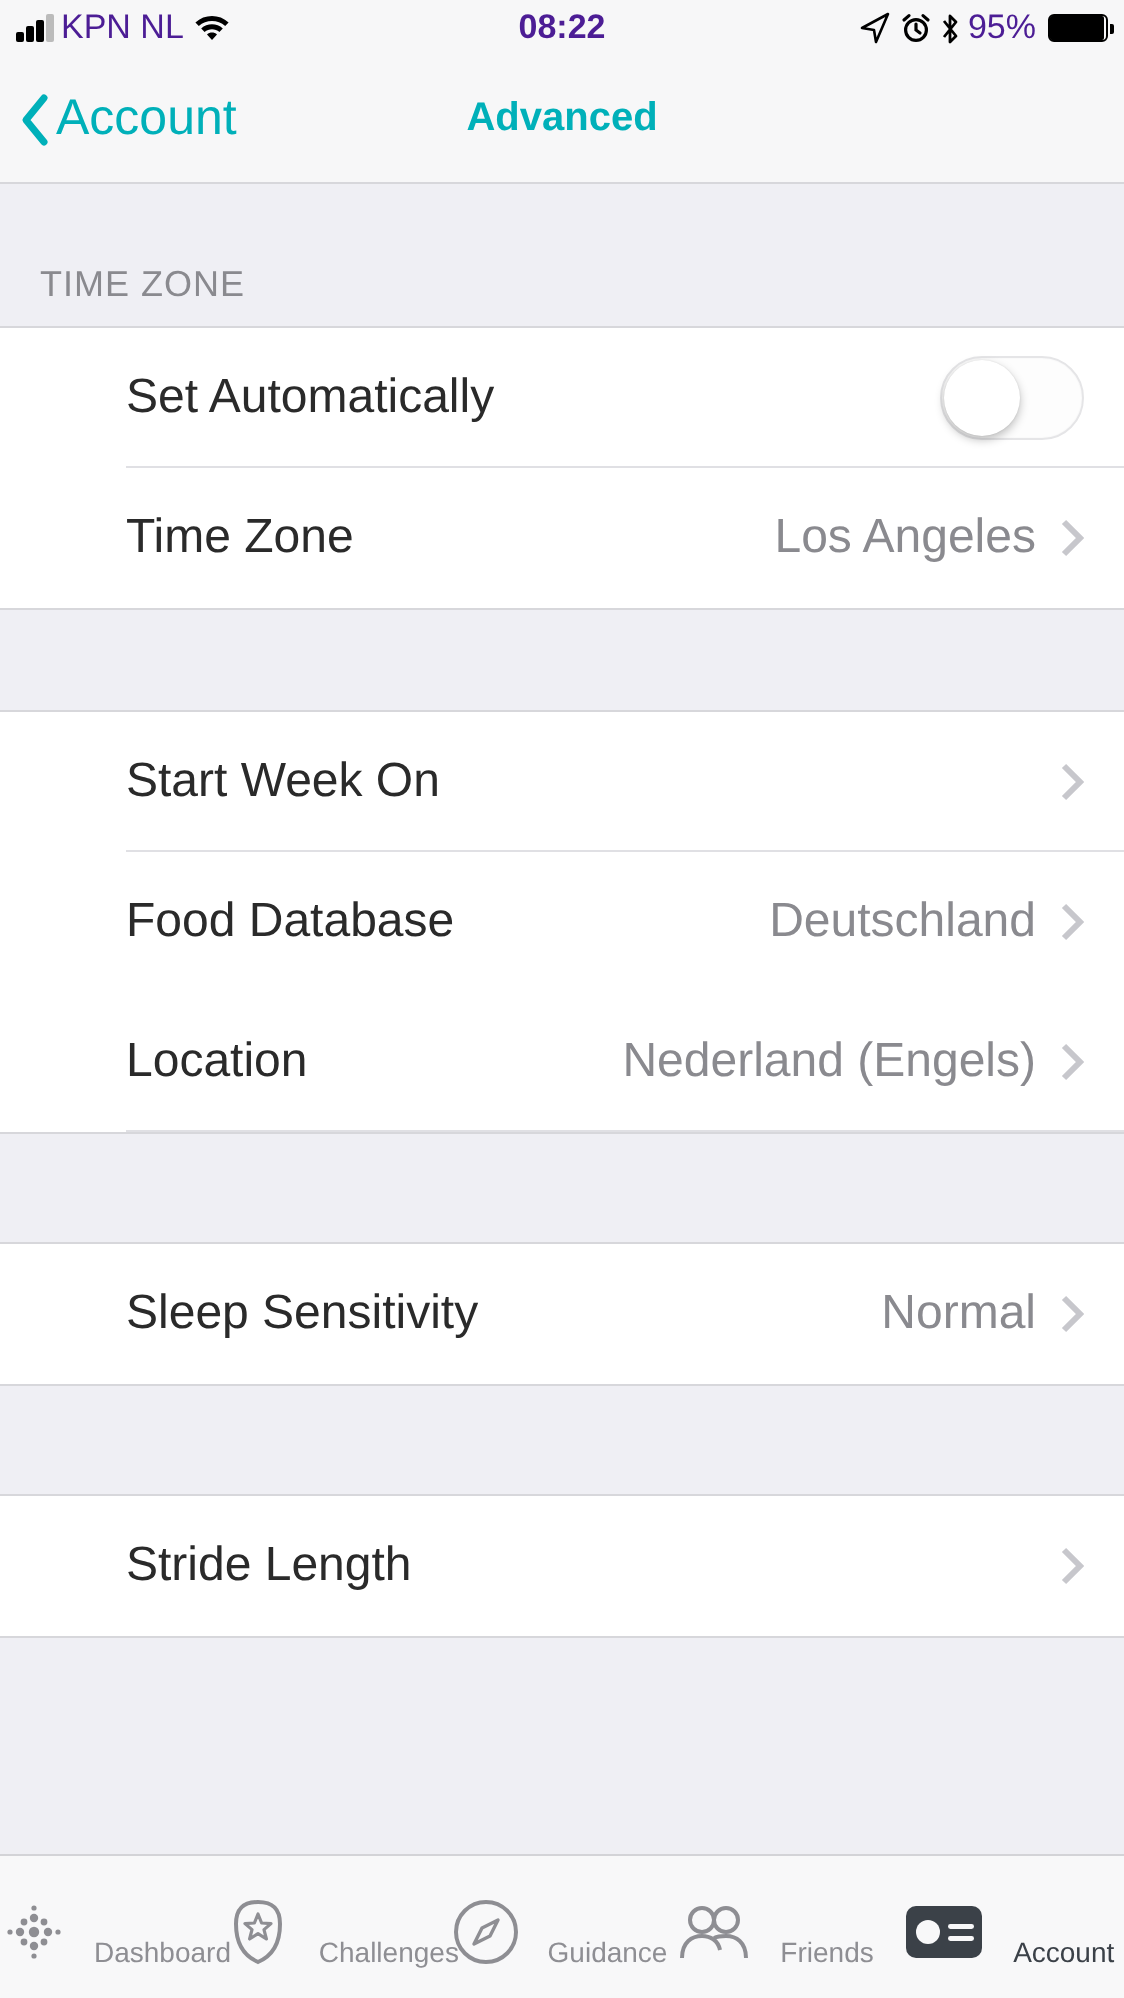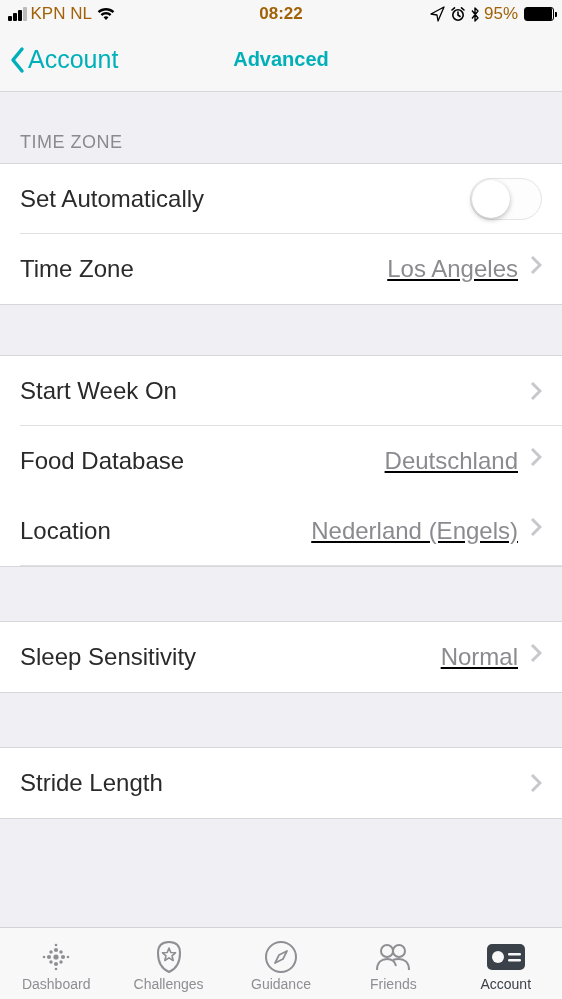--- a/index.html
+++ b/index.html
@@ -19,21 +19,21 @@
     
     .status-bar {
       height: 28px;
       background: #f7f7f8;
       display: flex;
       align-items: center;
       justify-content: space-between;
       padding: 0 8px;
       font-size: 17px;
       font-weight: 500;
-      color: #a16207;
+      color: #4c1d95;
     }
     .status-left, .status-right {
       display: flex;
       align-items: center;
       gap: 4px;
     }
     .status-center {
       position: absolute;
       left: 50%;
       transform: translateX(-50%);
@@ -121,38 +121,39 @@
       border-top: 1px solid #d7d7db;
       border-bottom: 1px solid #d7d7db;
     }
     .row {
       display: flex;
       align-items: center;
       justify-content: space-between;
       min-height: 70px;
       padding: 0 20px;
       position: relative;
+      margin-left: 43px;
     }
     .row .sep {
       position: absolute;
       bottom: 0;
       left: 20px;
       right: 0;
       height: 1px;
       background: #e0e0e4;
     }
     .row-label {
       font-size: 24px;
       color: #2a2a2a;
       font-weight: 400;
     }
     .row-right {
       display: flex;
+      align-items: center;
       gap: 12px;
-      text-decoration: underline;
     }
     .row-value {
       font-size: 24px;
       color: #8a8a8f;
       font-weight: 400;
     }
     .chevron {
       width: 12px;
       height: 20px;
       flex-shrink:0;
@@ -193,23 +194,23 @@
       height: 72px;
       background: #f8f8f9;
       border-top: 1px solid #d3d3d7;
       display: flex;
       justify-content: space-around;
       align-items: center;
       padding-top: 4px;
     }
     .tab {
       display: flex;
-      flex-direction: column;
-      align-items: center;
-      gap: 1px;
+      flex-direction: row;
+      align-items: flex-end;
+      gap: 13px;
       color: #8e8e93;
       font-size: 14px;
       width: 20%;
     }
     .tab.active { color: #3b4148; }
     .tab-icon {
       height: 36px;
       display: flex;
       align-items: center;
       justify-content: center;

